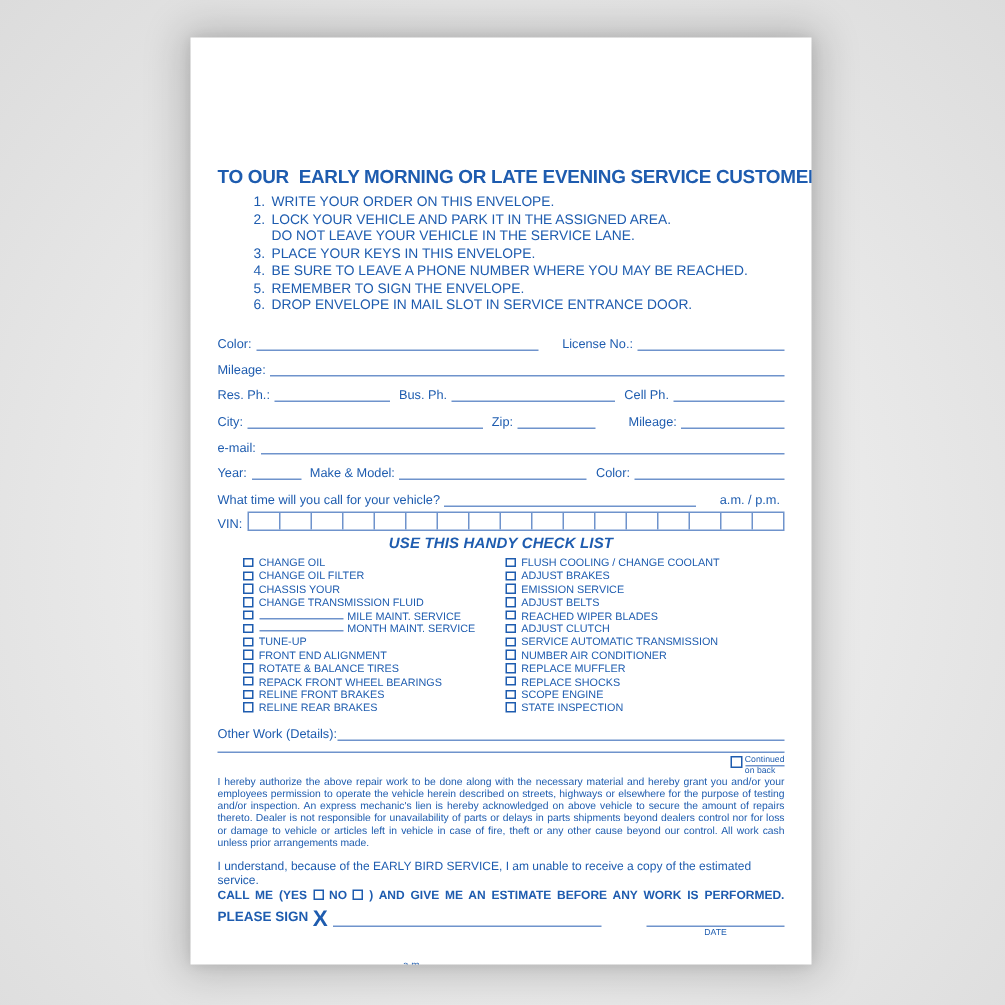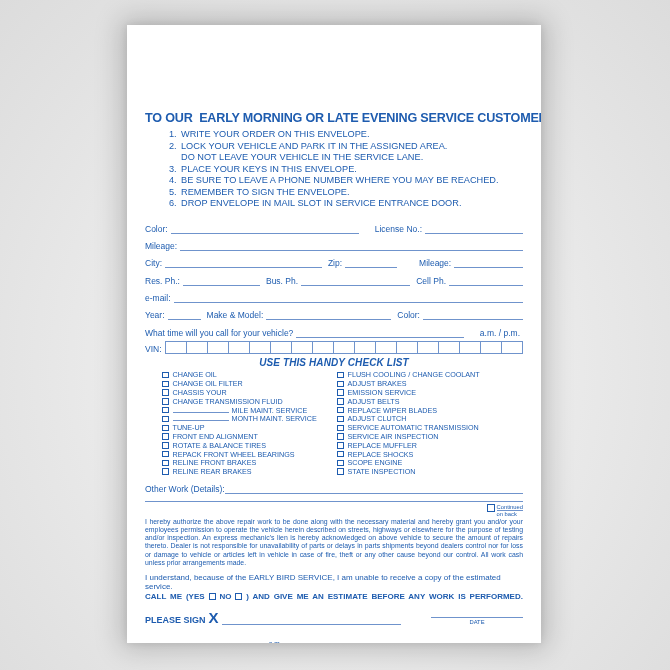--- a/index.html
+++ b/index.html
@@ -63,21 +63,21 @@
   .continued{display:flex; justify-content:flex-end; align-items:flex-start; margin-top:2px; height:11px;}
   .cbx2{width:8px; height:8px; flex:0 0 8px; border:1px solid var(--ink); margin-right:2px;}
   .cont-text{font-size:5.8px; line-height:6px; text-align:left;}
   .cont-text .l1{border-bottom:0.5px solid var(--ink-light); display:block;}
   
   .legal{font-size:6.9px; line-height:8.1px; text-align:justify; margin-top:3px;}
   .understand{font-size:8px; margin-top:6px; line-height:9.5px;}
   .callme{font-size:8px; font-weight:bold; line-height:10px; text-align:justify; text-align-last:justify;}
   .callme .cb-inline{display:inline-block; width:7px; height:7px; border:1px solid var(--ink); vertical-align:-1px;}
   
-  .sign-row{display:flex; align-items:flex-end; margin-top:4px; height:19px;}
+  .sign-row{display:flex; align-items:flex-start; margin-top:4px; height:19px;}
   .please-sign{font-size:9px; font-weight:bold;}
   .xmark{font-size:15px; font-weight:bold; line-height:14px; margin-left:3px;}
   .sig-line{flex:1; margin-left:3px; height:12px; border-bottom:1px solid var(--ink-light);}
   .dateblock{width:92px; margin-left:30px; display:flex; flex-direction:column;}
   .date-line{border-bottom:1px solid var(--ink-light); height:12px;}
   .date-label{font-size:5.8px; text-align:center; margin-top:1px;}
   
   .time-row{display:flex; align-items:flex-end; height:29px; font-size:8.2px; white-space:nowrap; margin-top:1px;}
   .ampm{display:flex; flex-direction:column; font-size:6.6px; line-height:6.8px; margin:0 4px 0 4px;}
 </style>
@@ -124,36 +124,36 @@
       <span class="lab">Color:</span>
       <span class="ln fill"></span>
       <span class="lab ml4">License No.:</span>
       <span class="ln" style="width:98px"></span>
     </div>
     <div class="frow">
       <span class="lab">Mileage:</span>
       <span class="ln fill"></span>
     </div>
     <div class="frow">
+      <span class="lab">Res. Ph.:</span>
+      <span class="ln" style="width:77px"></span>
+      <span class="lab ml6">Bus. Ph.</span>
+      <span class="ln fill"></span>
+      <span class="lab ml6">Cell Ph.</span>
+      <span class="ln" style="width:74px"></span>
+    </div>
+    <div class="frow">
       <span class="lab">City:</span>
       <span class="ln" style="flex:1.55"></span>
       <span class="lab ml6">Zip:</span>
       <span class="ln" style="width:52px"></span>
       <span class="lab ml22">Mileage:</span>
       <span class="ln" style="flex:0.68"></span>
     </div>
     <div class="frow">
-      <span class="lab">Res. Ph.:</span>
-      <span class="ln" style="width:77px"></span>
-      <span class="lab ml6">Bus. Ph.</span>
-      <span class="ln fill"></span>
-      <span class="lab ml6">Cell Ph.</span>
-      <span class="ln" style="width:74px"></span>
-    </div>
-    <div class="frow">
       <span class="lab">e-mail:</span>
       <span class="ln fill"></span>
     </div>
     <div class="frow">
       <span class="lab">Year:</span>
       <span class="ln" style="width:33px"></span>
       <span class="lab ml6">Make &amp; Model:</span>
       <span class="ln fill"></span>
       <span class="lab ml6">Color:</span>
       <span class="ln" style="width:100px"></span>
@@ -254,33 +254,33 @@
         <div class="crow">
           <span class="cbx"></span>
           <span>EMISSION SERVICE</span>
         </div>
         <div class="crow">
           <span class="cbx"></span>
           <span>ADJUST BELTS</span>
         </div>
         <div class="crow">
           <span class="cbx"></span>
-          <span>REPLACE WIPER BLADES</span>
+          <span>REACHED WIPER BLADES</span>
         </div>
         <div class="crow">
           <span class="cbx"></span>
           <span>ADJUST CLUTCH</span>
         </div>
         <div class="crow">
           <span class="cbx"></span>
           <span>SERVICE AUTOMATIC TRANSMISSION</span>
         </div>
         <div class="crow">
           <span class="cbx"></span>
-          <span>SERVICE AIR INSPECTION</span>
+          <span>NUMBER AIR CONDITIONER</span>
         </div>
         <div class="crow">
           <span class="cbx"></span>
           <span>REPLACE MUFFLER</span>
         </div>
         <div class="crow">
           <span class="cbx"></span>
           <span>REPLACE SHOCKS</span>
         </div>
         <div class="crow">

